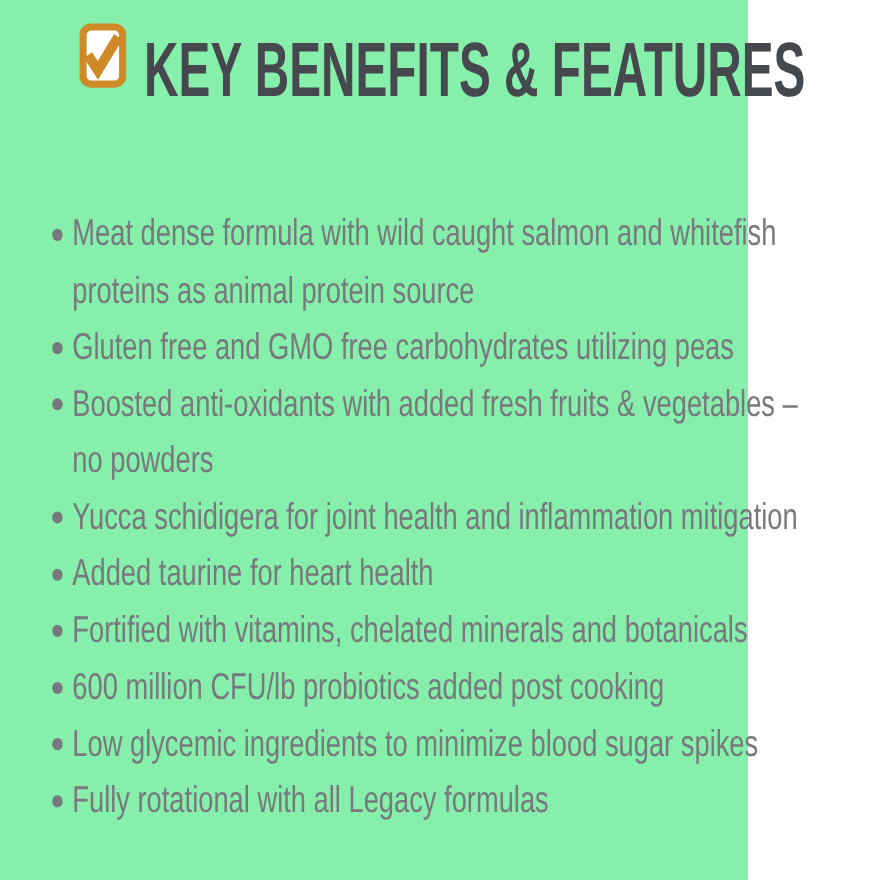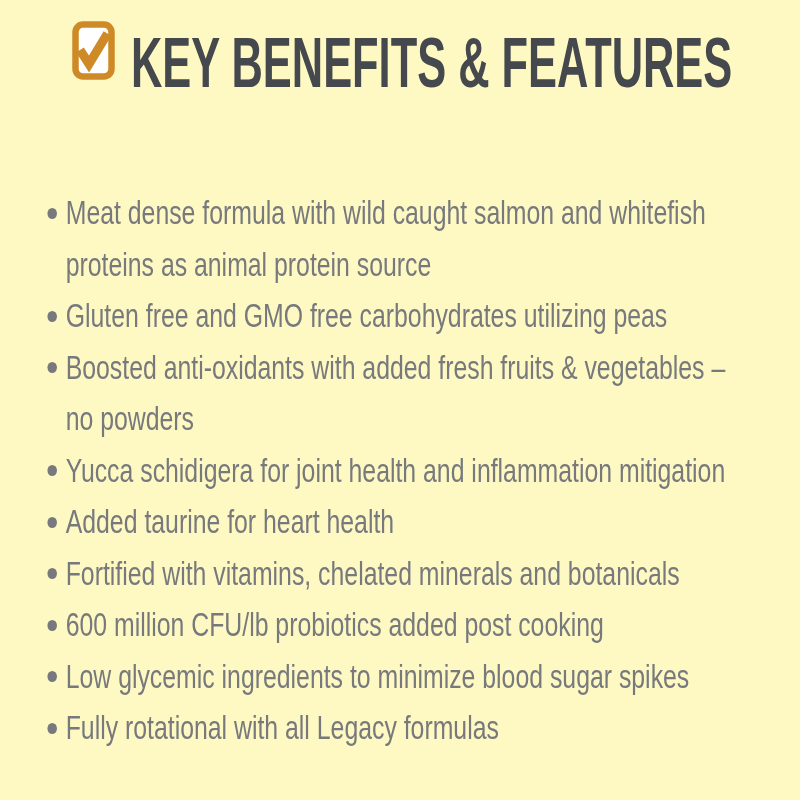--- a/index.html
+++ b/index.html
@@ -6,23 +6,23 @@
     margin: 0;
     padding: 0;
     width: 800px;
     height: 800px;
     background: #ffffff;
     overflow: hidden;
     font-family: "Liberation Sans", sans-serif;
   }
   .page {
     position: relative;
-    width: 800px;
+    width: 680px;
     height: 800px;
-    background: #fef9c3;
+    background: #86efac;
   }
   
   .header {
     position: absolute;
     left: 0;
     top: 0;
     width: 800px;
     height: 110px;
   }
   .cb-icon {

